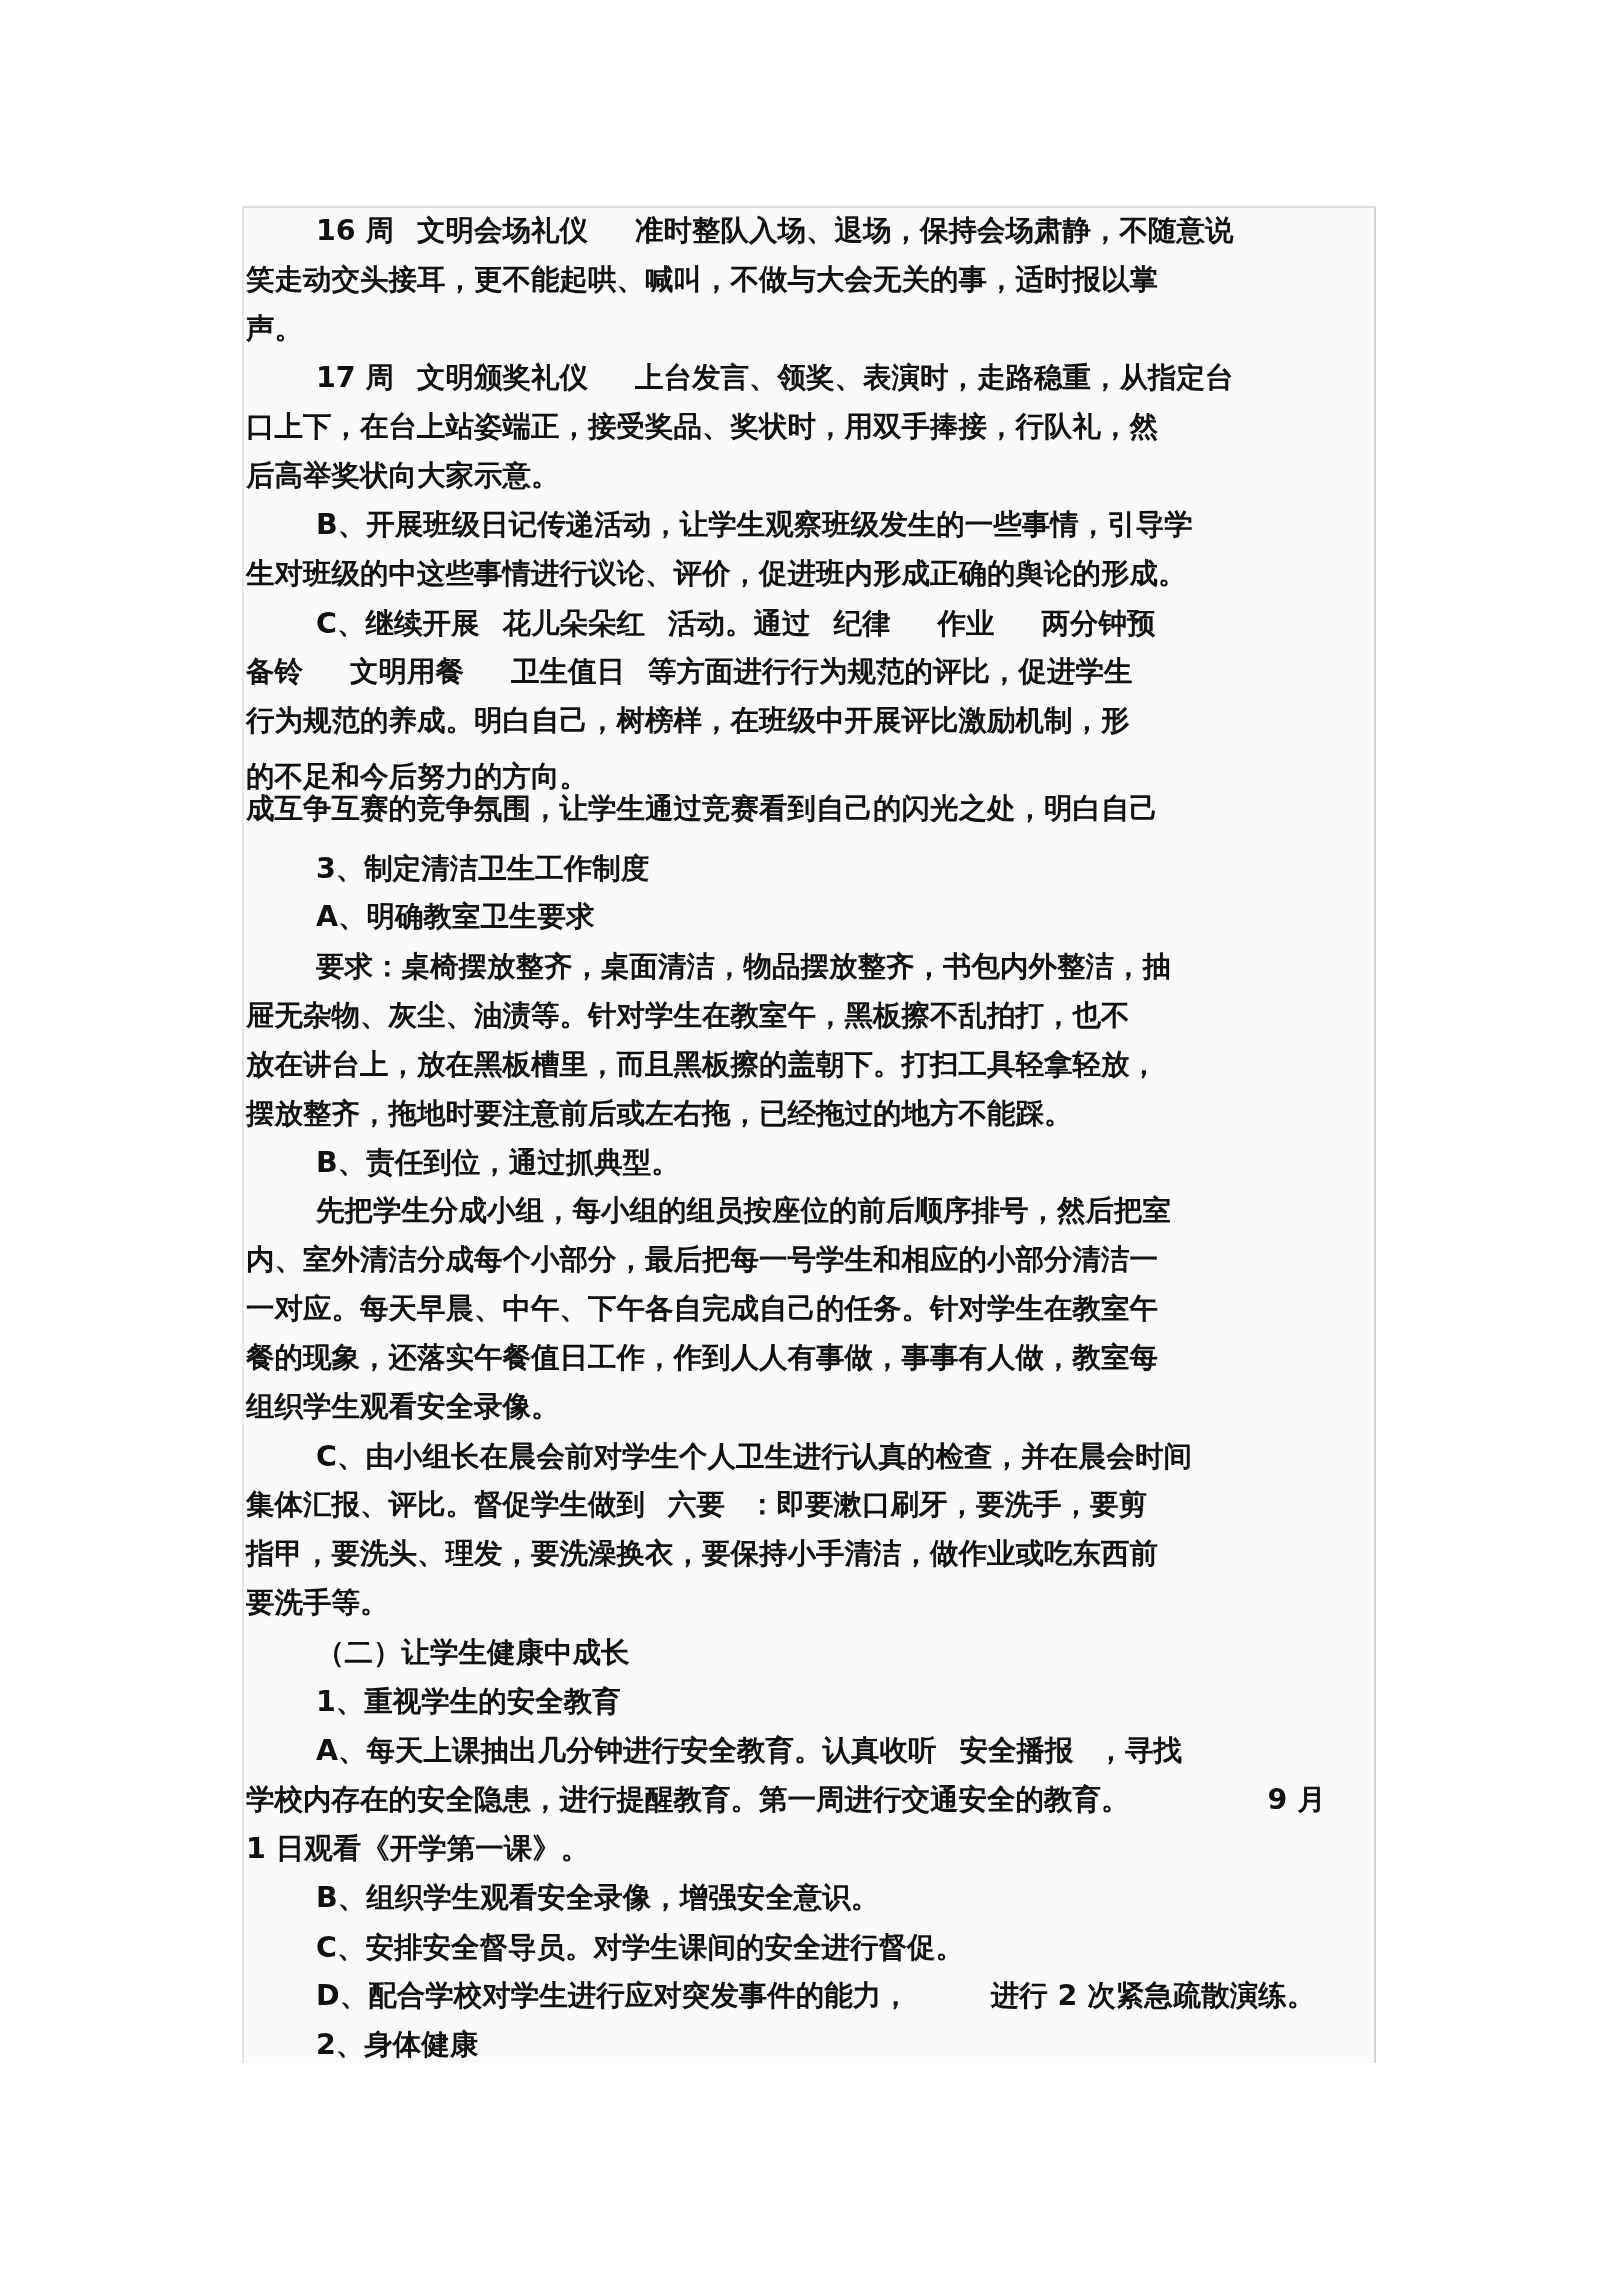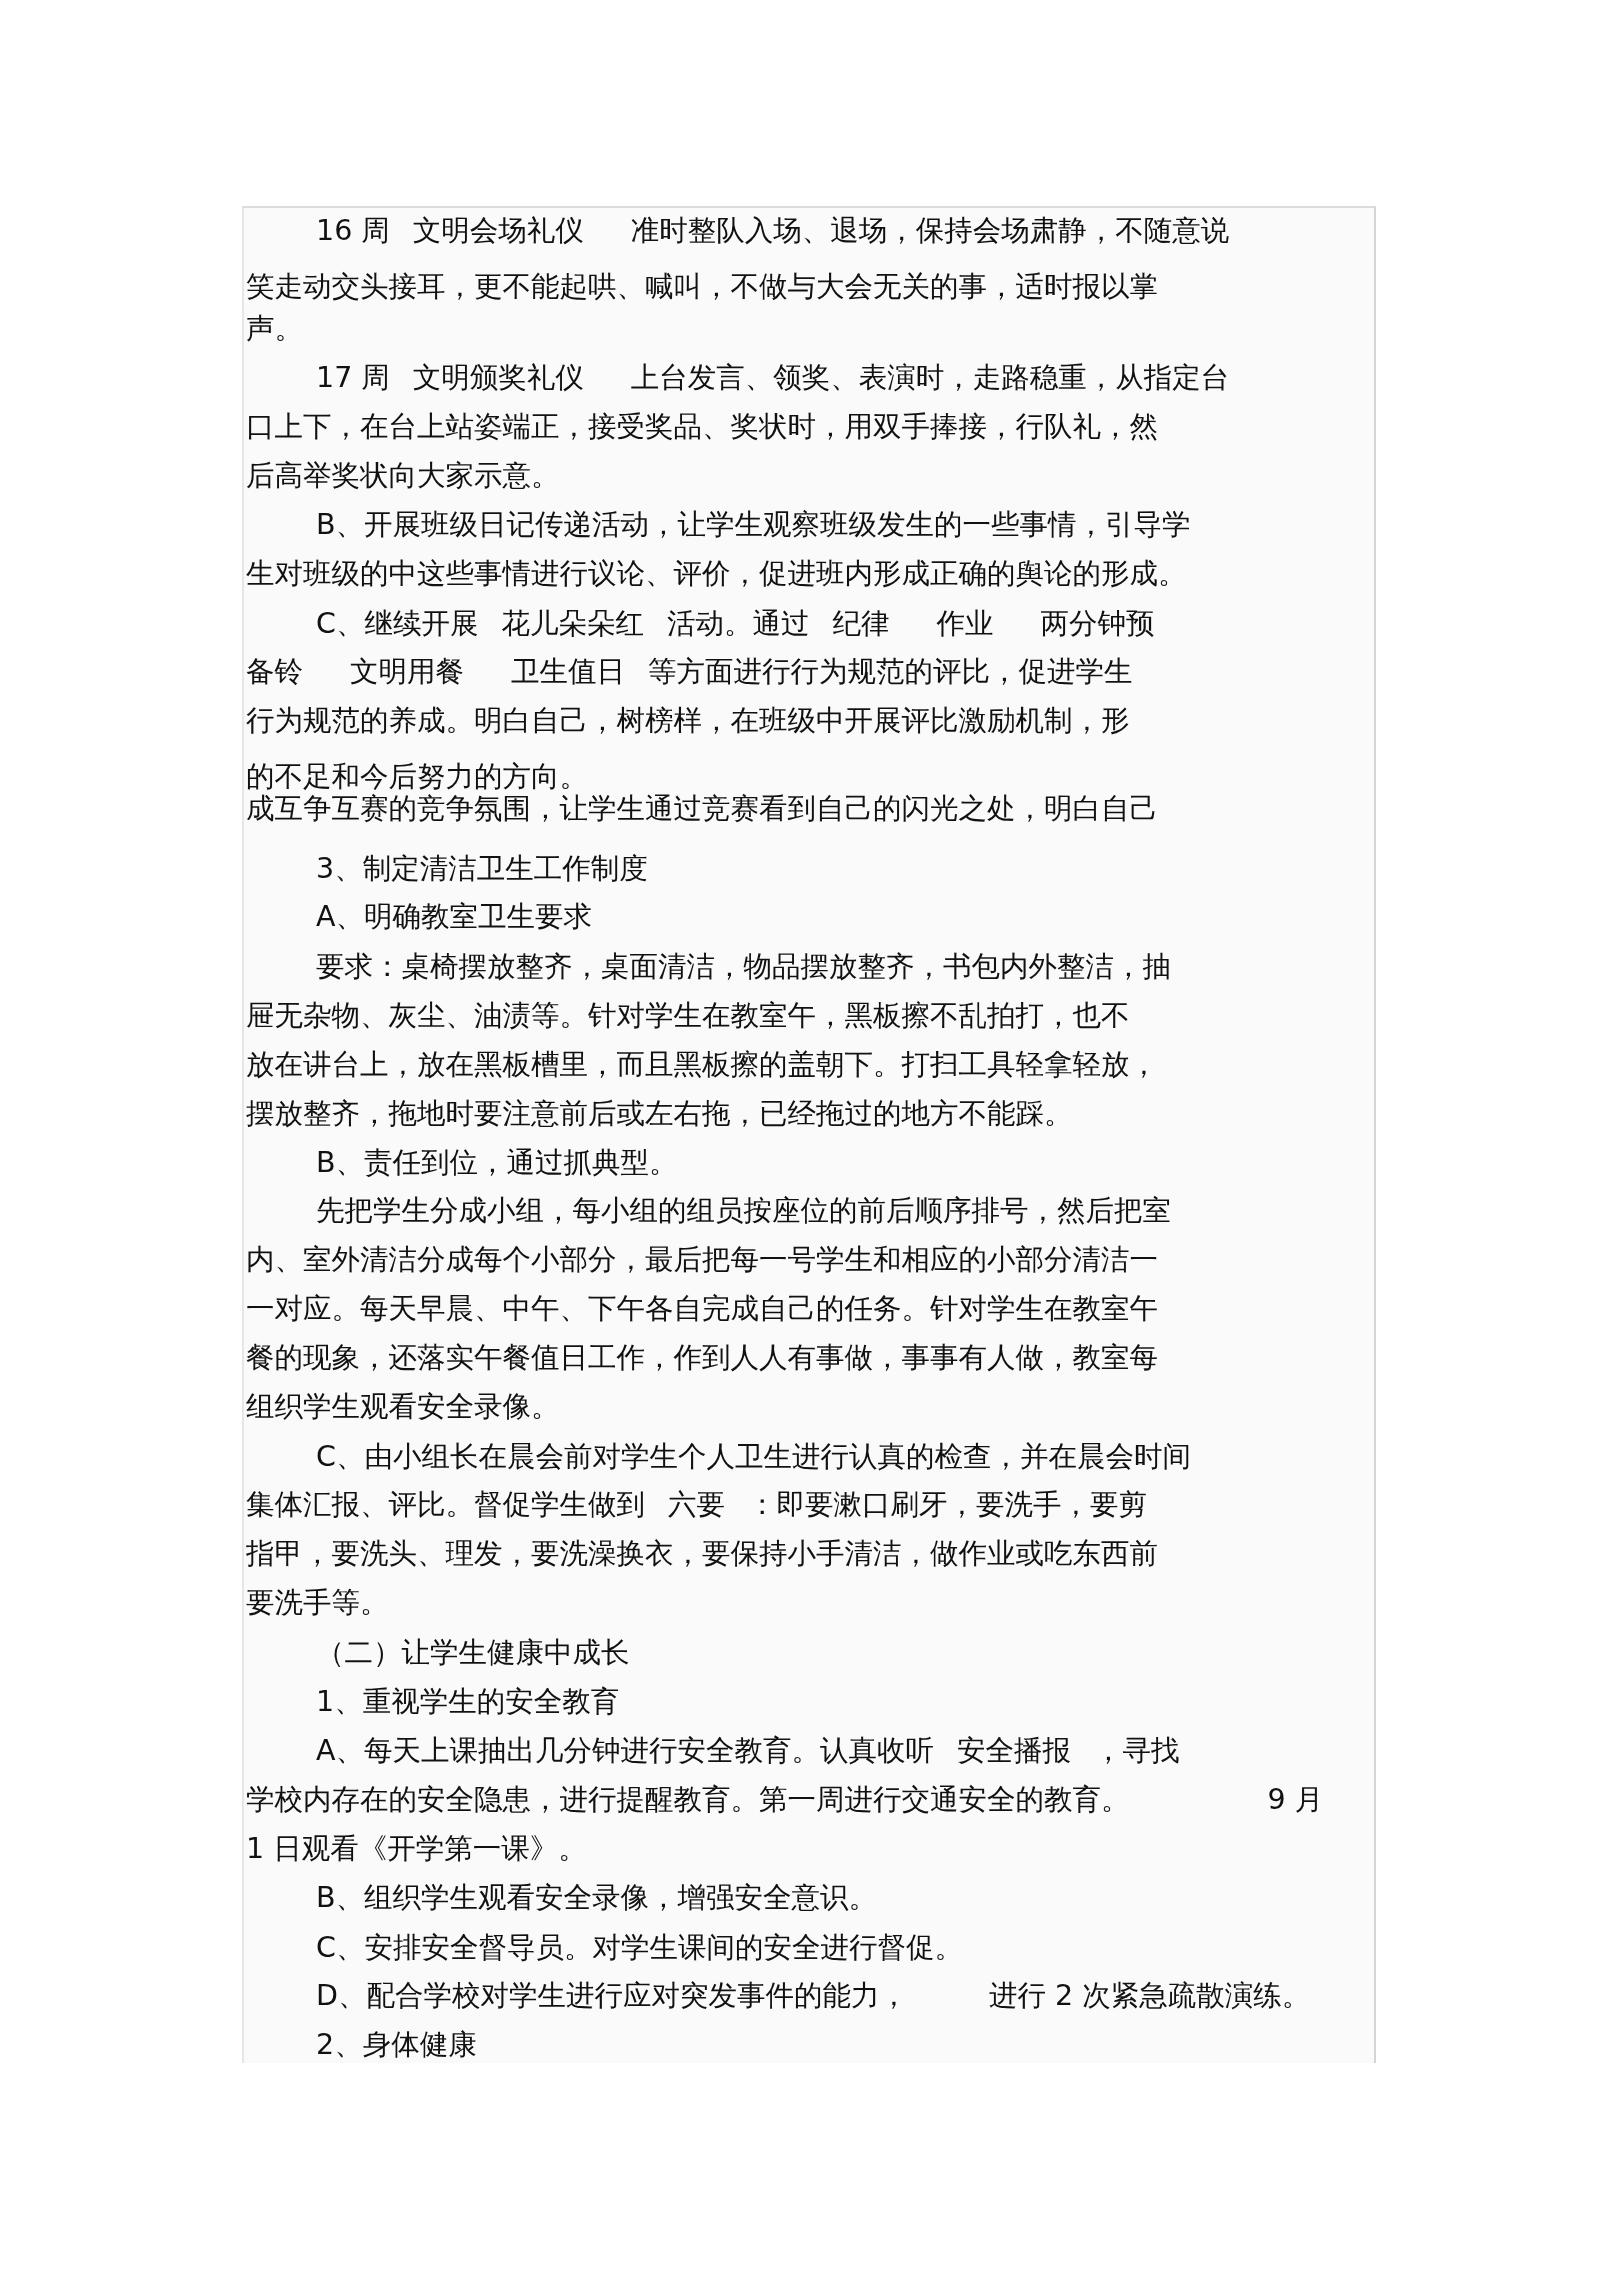--- a/index.html
+++ b/index.html
@@ -28,37 +28,38 @@
       box-sizing: border-box;
     }
     .line {
       position: absolute;
       left: 246px;
       height: 49px;
       line-height: 49px;
       font-size: 28.5px;
       white-space: nowrap;
       letter-spacing: 0px;
+      font-weight: bold;
     }
     .line.indent { left: 316px; }
     .seg { display: inline-block; }
     .gap-s { display: inline-block; width: 23px; }
     .gap-m { display: inline-block; width: 47px; }
     .gap-xl { display: inline-block; width: 138px; }
     .gap-xxl { display: inline-block; width: 81px; }
   </style>
 </head>
 <body>
 
 <div class="page-box"></div>
 
 <div class="line indent" style="top:206px">
   <span class="seg">16 周</span><span class="gap-s"></span><span class="seg">文明会场礼仪</span><span class="gap-m"></span><span class="seg">准时整队入场、退场，保持会场肃静，不随意说</span>
 </div>
-<div class="line" style="top:262px">笑走动交头接耳，更不能起哄、喊叫，不做与大会无关的事，适时报以掌</div>
+<div class="line" style="top:255px">笑走动交头接耳，更不能起哄、喊叫，不做与大会无关的事，适时报以掌</div>
 <div class="line" style="top:304px">声。</div>
 
 <div class="line indent" style="top:353px">
   <span class="seg">17 周</span><span class="gap-s"></span><span class="seg">文明颁奖礼仪</span><span class="gap-m"></span><span class="seg">上台发言、领奖、表演时，走路稳重，从指定台</span>
 </div>
 <div class="line" style="top:402px">口上下，在台上站姿端正，接受奖品、奖状时，用双手捧接，行队礼，然</div>
 <div class="line" style="top:451px">后高举奖状向大家示意。</div>
 
 <div class="line indent" style="top:500px">B、开展班级日记传递活动，让学生观察班级发生的一些事情，引导学</div>
 <div class="line" style="top:549px">生对班级的中这些事情进行议论、评价，促进班内形成正确的舆论的形成。</div>

